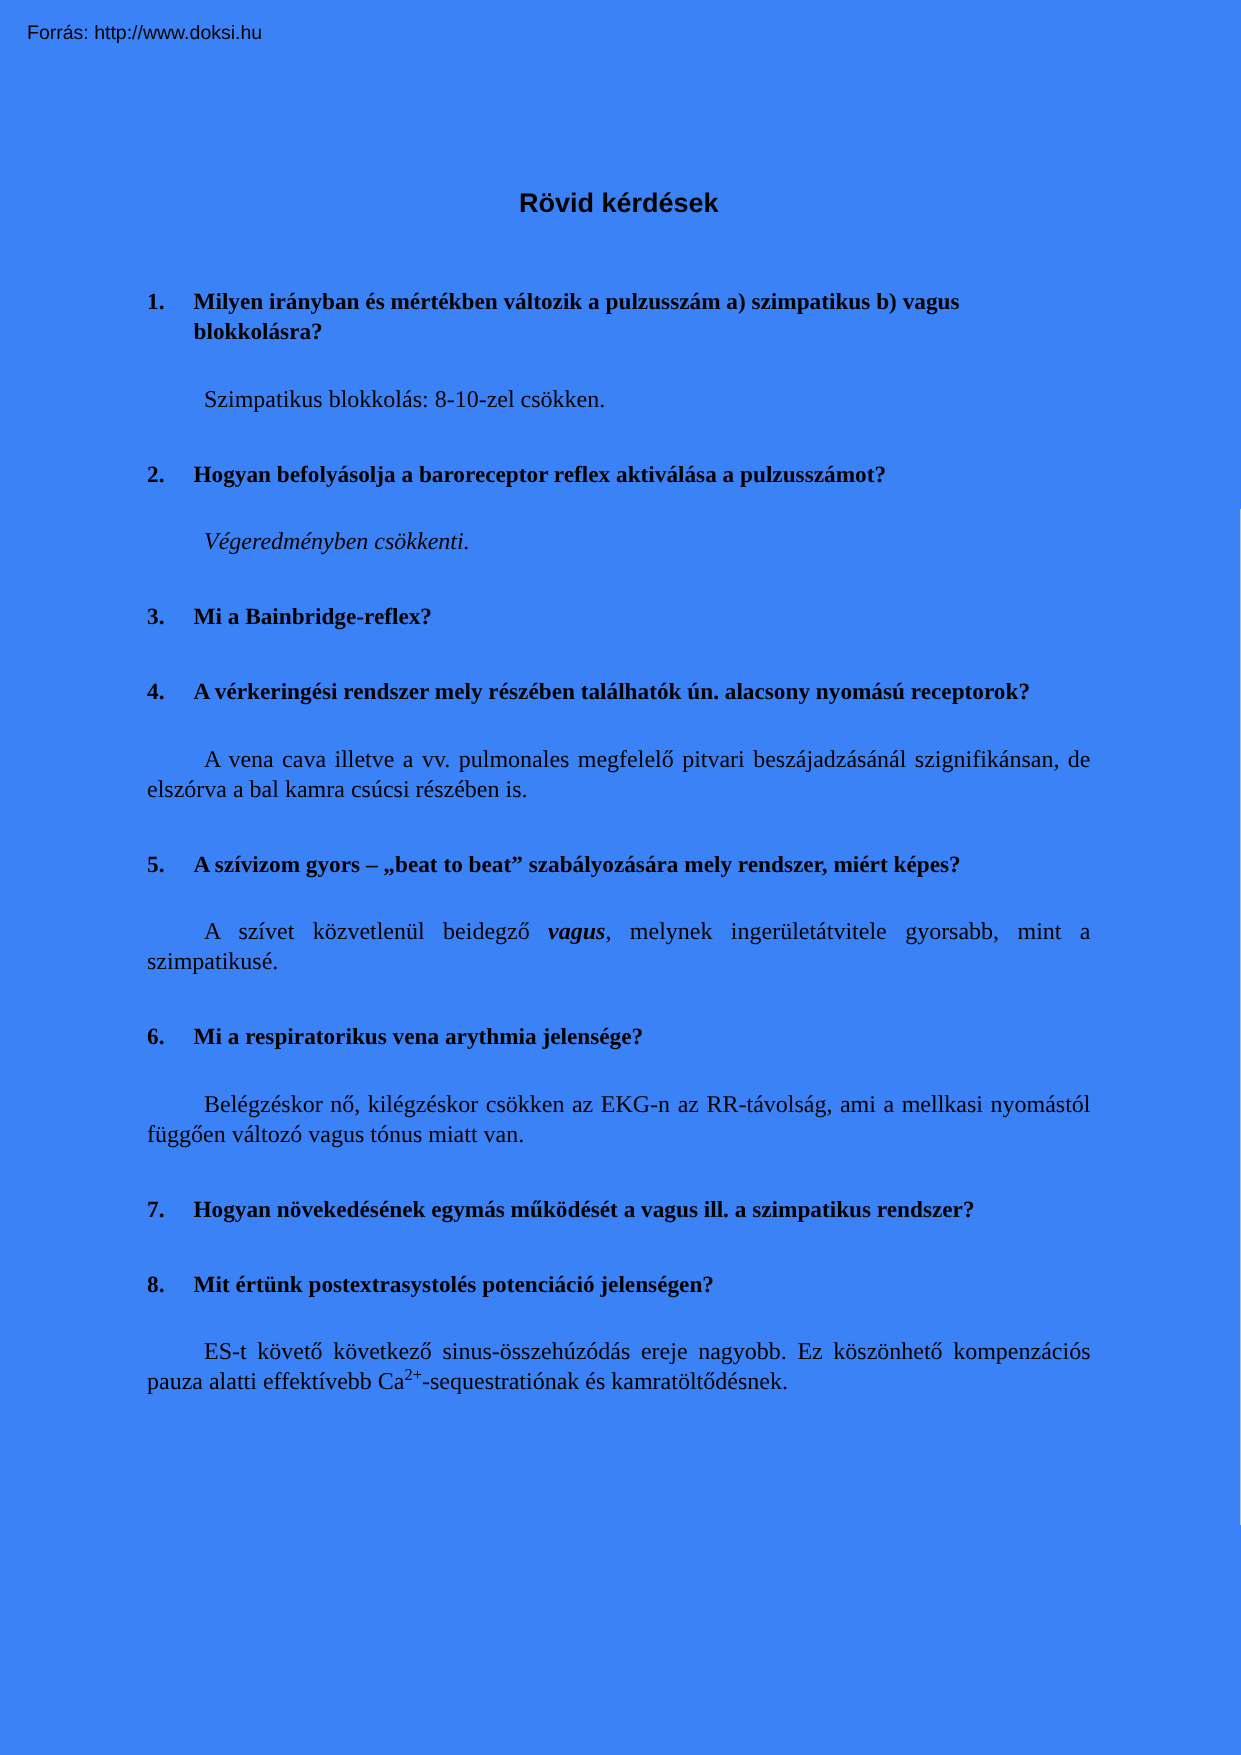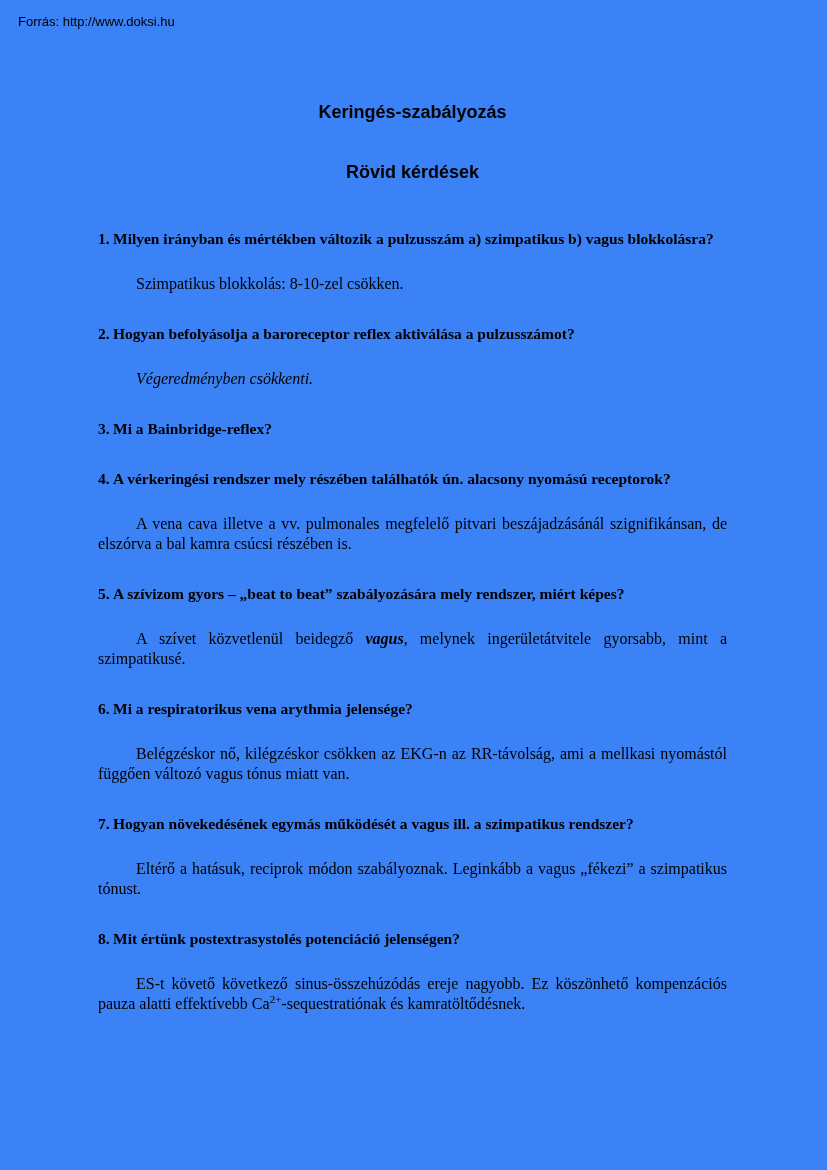--- a/index.html
+++ b/index.html
@@ -32,21 +32,21 @@
   }
   .doc-title {
     margin: 0;
     text-align: center;
     font-family: "Liberation Sans", sans-serif;
     font-weight: bold;
     font-size: 18px;
     line-height: 21px;
   }
   .doc-subtitle {
-    margin: 39px 0 0 0;
+    margin: 23px 0 0 0;
     text-align: center;
     font-family: "Liberation Sans", sans-serif;
     font-weight: bold;
     font-size: 18px;
     line-height: 21px;
   }
   .questions {
     margin-top: 46px;
   }
   .qa-block {
@@ -57,20 +57,21 @@
     display: flex;
     font-weight: bold;
     font-size: 15.5px;
     line-height: 20px;
   }
   .q-num {
     flex: 0 0 15px;
   }
   .q-text {
     flex: 1 1 auto;
+    margin-left: 16px;
   }
   .answer {
     margin: 0;
     font-size: 16px;
     line-height: 20px;
   }
   .question + .answer {
     margin-top: 25px;
   }
   .answer.indented {
@@ -92,21 +93,20 @@
     line-height: 0;
   }
 </style>
 </head>
 <body>
 
 <div class="page">
   <div class="source-note">Forrás: http://www.doksi.hu</div>
 
   <div class="content">
-    <h1 class="doc-title">Keringés-szabályozás</h1>
     <h2 class="doc-subtitle">Rövid kérdések</h2>
 
     <div class="questions">
         <section class="qa-block">
           <p class="question">
             <span class="q-num">1.</span>
             <span class="q-text">Milyen irányban és mértékben változik a pulzusszám a) szimpatikus b) vagus blokkolásra?</span>
           </p>
           <p class="answer line">Szimpatikus blokkolás: 8-10-zel csökken.</p>
         </section>
@@ -142,21 +142,20 @@
             <span class="q-num">6.</span>
             <span class="q-text">Mi a respiratorikus vena arythmia jelensége?</span>
           </p>
           <p class="answer indented">Belégzéskor nő, kilégzéskor csökken az EKG-n az RR-távolság, ami a mellkasi nyomástól függően változó vagus tónus miatt van.</p>
         </section>
         <section class="qa-block">
           <p class="question">
             <span class="q-num">7.</span>
             <span class="q-text">Hogyan növekedésének egymás működését a vagus ill. a szimpatikus rendszer?</span>
           </p>
-          <p class="answer indented">Eltérő a hatásuk, reciprok módon szabályoznak. Leginkább a vagus „fékezi” a szimpatikus tónust.</p>
         </section>
         <section class="qa-block">
           <p class="question">
             <span class="q-num">8.</span>
             <span class="q-text">Mit értünk postextrasystolés potenciáció jelenségen?</span>
           </p>
           <p class="answer indented">ES-t követő következő sinus-összehúzódás ereje nagyobb. Ez köszönhető kompenzációs pauza alatti effektívebb Ca<sup>2+</sup>-sequestratiónak és kamratöltődésnek.</p>
         </section>
       </div>
   </div>

